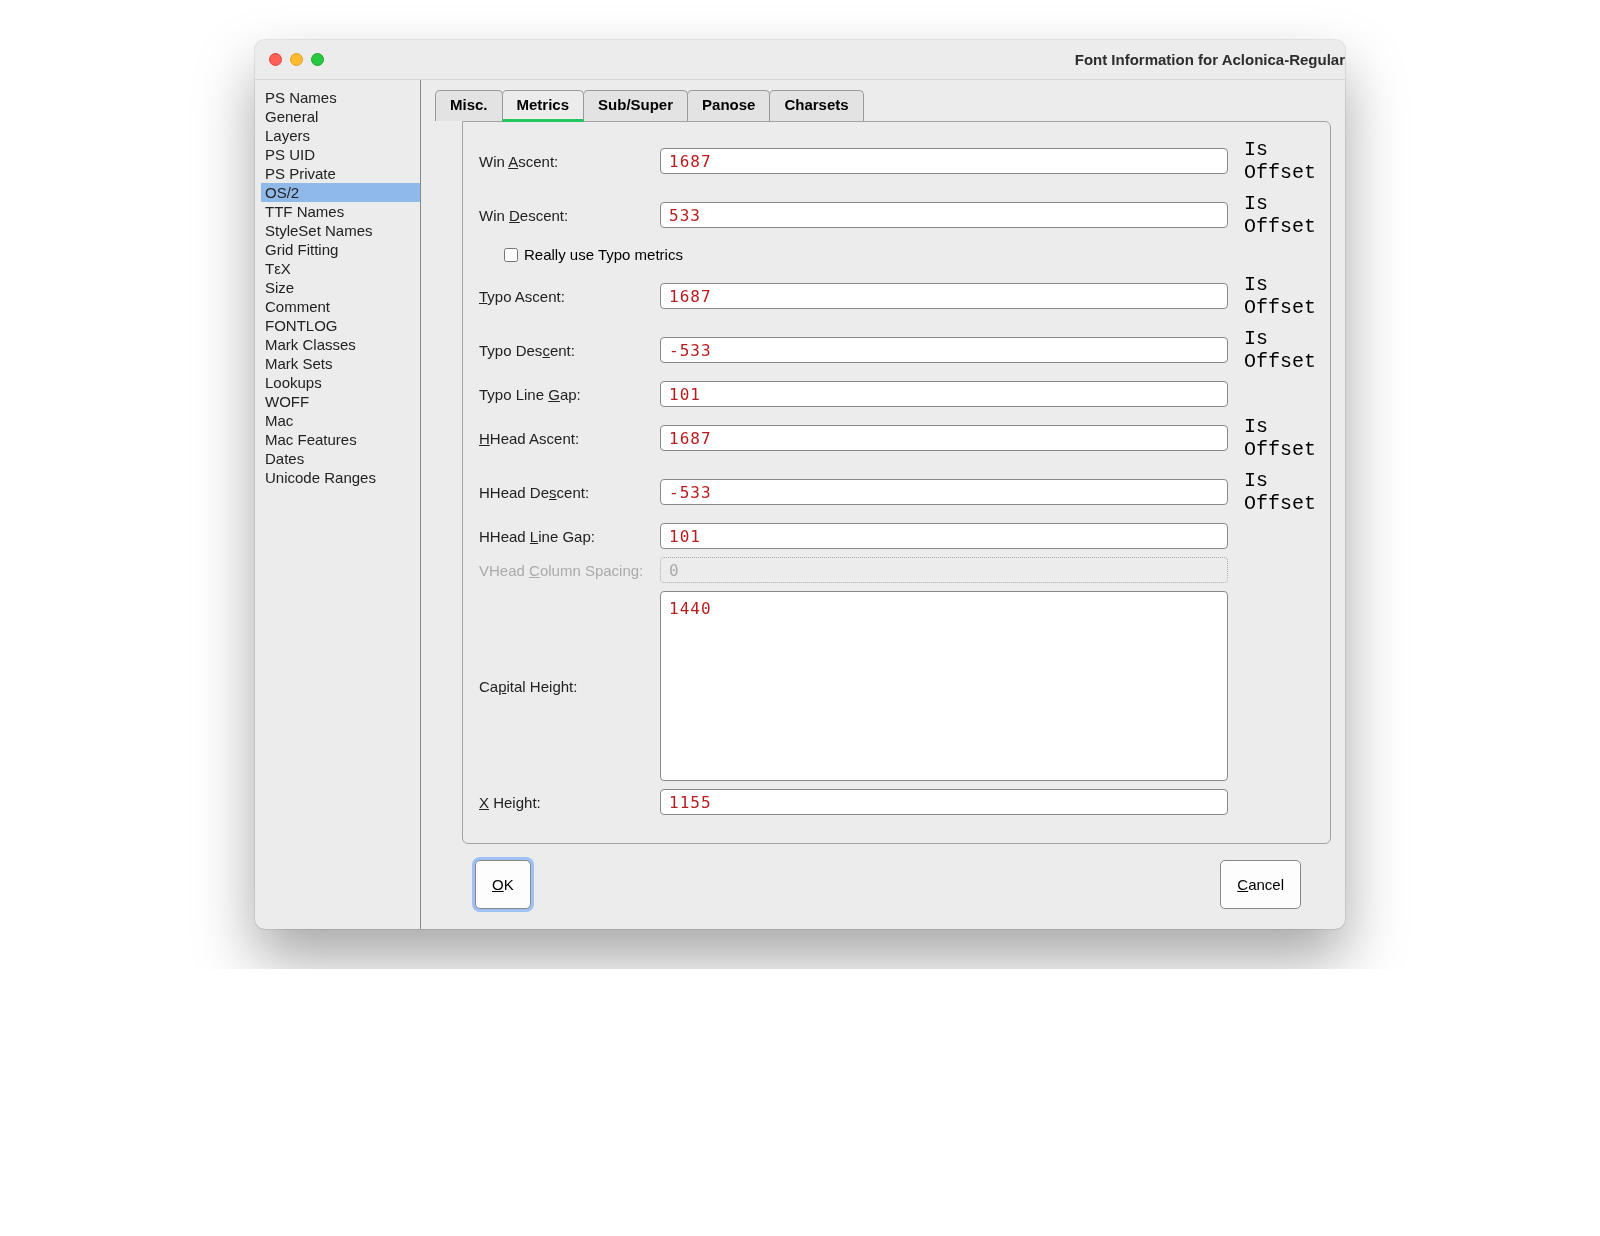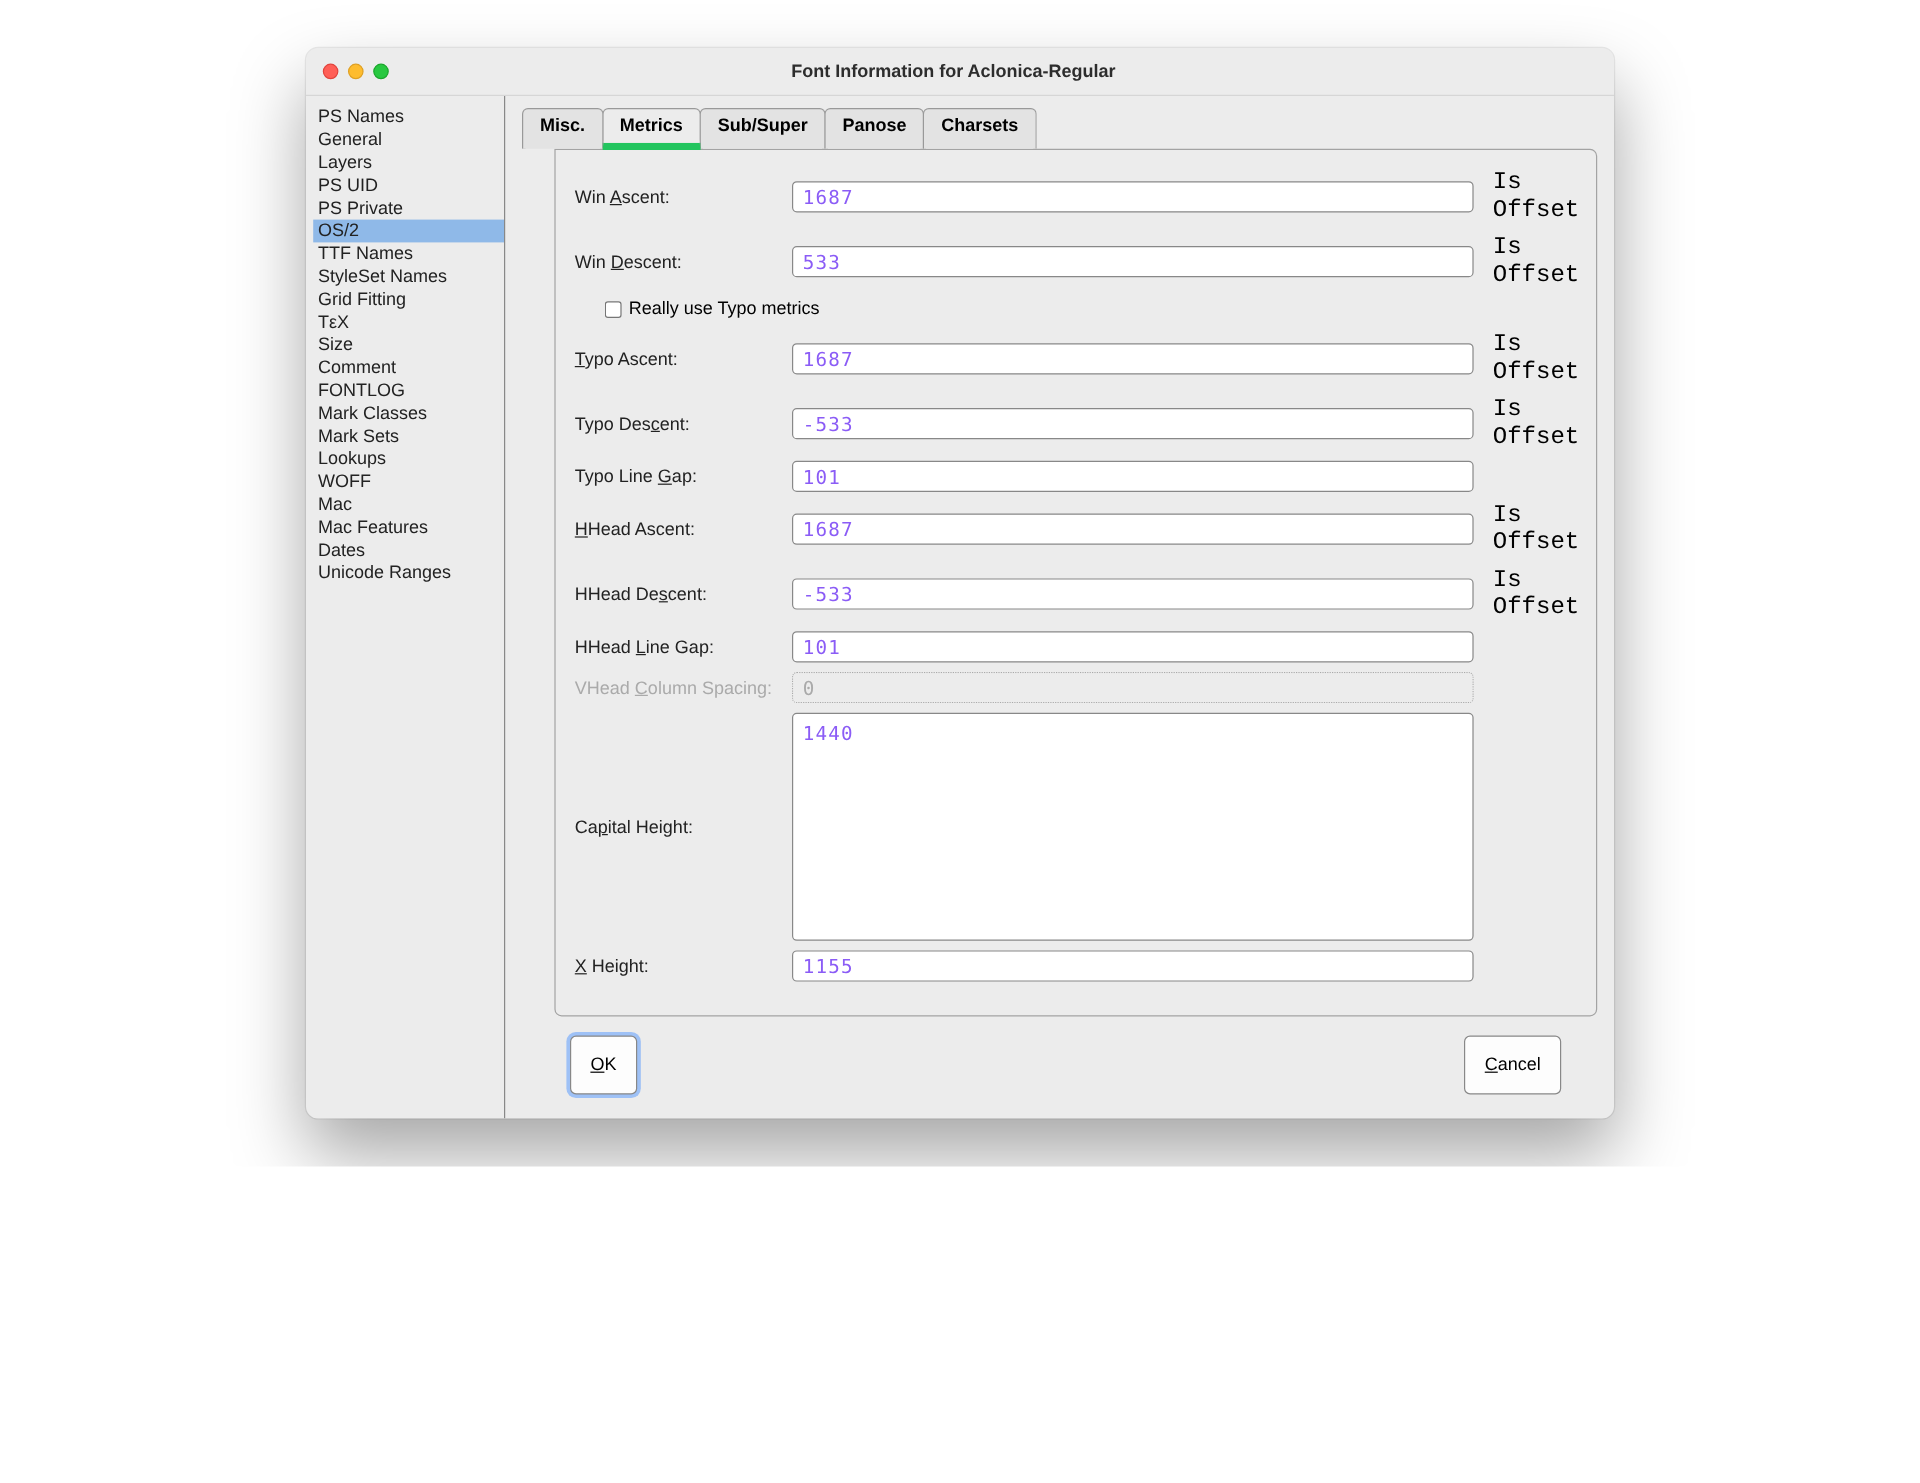--- a/index.html
+++ b/index.html
@@ -24,21 +24,21 @@
   align-items: center;
   padding: 0 14px;
   position: relative;
   border-bottom: 1px solid #d6d6d6;
 }
 .traffic { display: flex; gap: 8px; }
 .dot { width: 13px; height: 13px; border-radius: 50%; }
 .dot.red { background:#ff5f57; border:0.5px solid #e1443d;}
 .dot.yellow { background:#febc2e; border:0.5px solid #dfa023;}
 .dot.green { background:#28c840; border:0.5px solid #1ba72c;}
-.title { position:absolute; left:0; right:11px; text-align:center; font-weight:600; font-size:15px; color:#2d2d2d;}
+.title { position:absolute; left:0; right:0; text-align:right; font-weight:600; font-size:15px; color:#2d2d2d;}
 .body {
   display:flex;
   min-height: 750px;
 }
 .sidebar {
   width:166px;
   padding:8px 0 8px 6px;
   border-right:1px solid #888;
   font-size:15px;
   color:#222;
@@ -69,21 +69,21 @@
   border-bottom:none;
   background:#e3e3e3;
   font-size:15px;
   margin-right:-1px;
   border-radius:5px 5px 0 0;
   cursor:default;
   position:relative;
 }
 .tab.active {
   background:#ececec;
-  border-bottom:6px solid #22c55e;
+  border-bottom:3px solid #22c55e;
   margin-bottom:-1px;
   z-index:3;
 }
 .panel {
   border:1px solid #a3a3a3;
   border-radius:0 6px 6px 6px;
   padding:16px 16px 20px 16px;
   flex:1;
   background:#ececec;
   margin-top:0;
@@ -109,21 +109,21 @@
 .val {
   flex:1;
   height:26px;
   border:1px solid #888;
   background:#fff;
   border-radius:4px;
   padding:2px 8px;
   font-family: ui-monospace, Menlo, monospace;
   font-size:16px;
   letter-spacing:1px;
-  color:#8b5cf6;
+  color:#b91c1c;
 }
 .val.disabled {
   background:transparent;
   border:1px dotted #aaa;
   color:#aaa;
 }
 .textarea {
   height:190px;
   resize:none;
   line-height:1.4;

